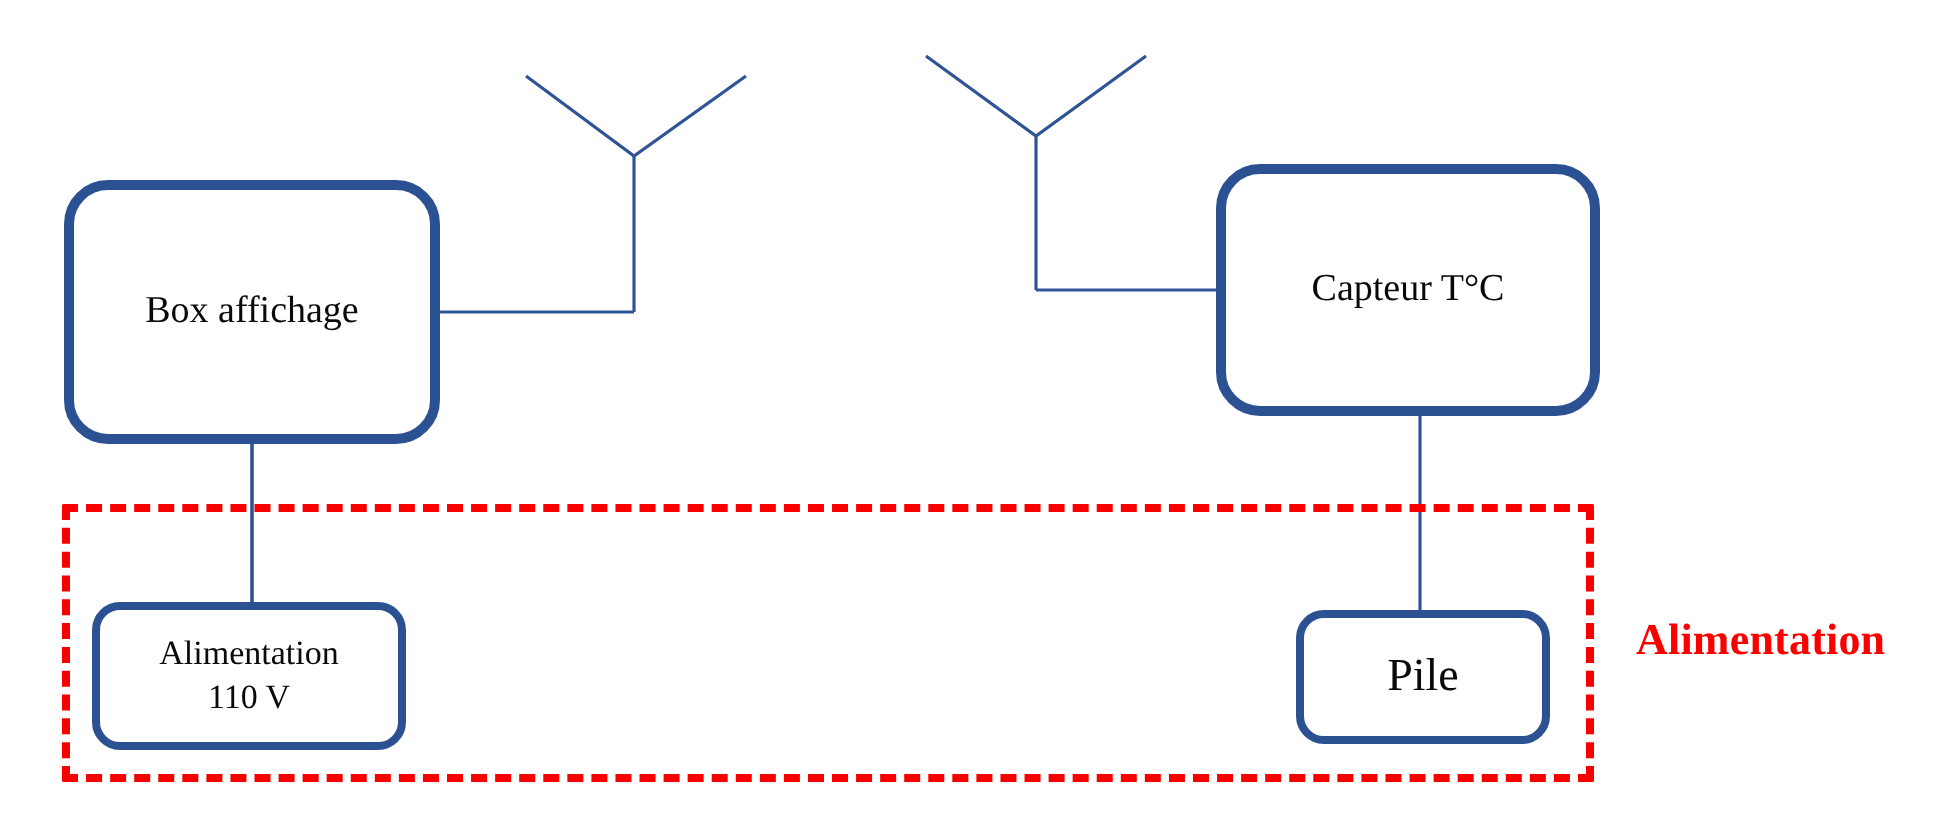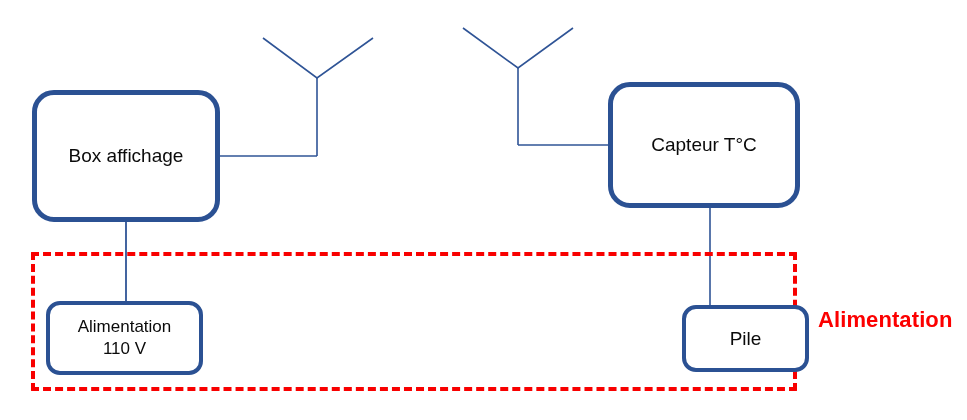--- a/index.html
+++ b/index.html
@@ -9,20 +9,21 @@
   }
   body {
     font-family: "Liberation Sans", sans-serif;
   }
   #canvas {
     position: relative;
     width: 967px;
     height: 420px;
     background: #ffffff;
     overflow: hidden;
+    font-family: Liberation Serif, serif;
   }
   .wire-layer {
     position: absolute;
     left: 0;
     top: 0;
     width: 967px;
     height: 420px;
     pointer-events: none;
   }
   .node {
@@ -53,22 +54,22 @@
   }
   #node-capteur {
     left: 608px; top: 82px;  width: 192px; height: 126px;
     font-size: 19px;
   }
   #node-alimentation-230v {
     left: 46px;  top: 301px; width: 157px; height: 74px;
     font-size: 17px;
   }
   #node-pile {
-    left: 682px; top: 305px; width: 127px; height: 67px;
-    font-size: 19px;
+    left: 648px; top: 305px; width: 127px; height: 67px;
+    font-size: 23px;
   }
   #dashed-zone {
     position: absolute;
     left: 31px;
     top: 252px;
     width: 766px;
     height: 139px;
     box-sizing: border-box;
     border: 4px dashed #F80000;
     background: transparent;

